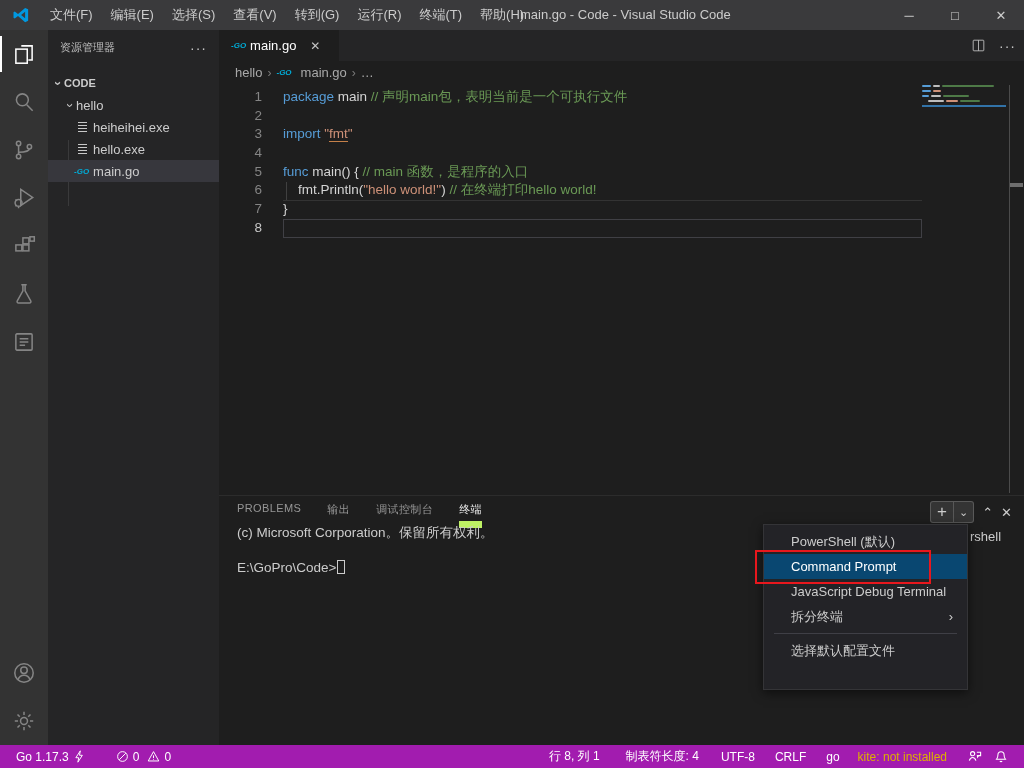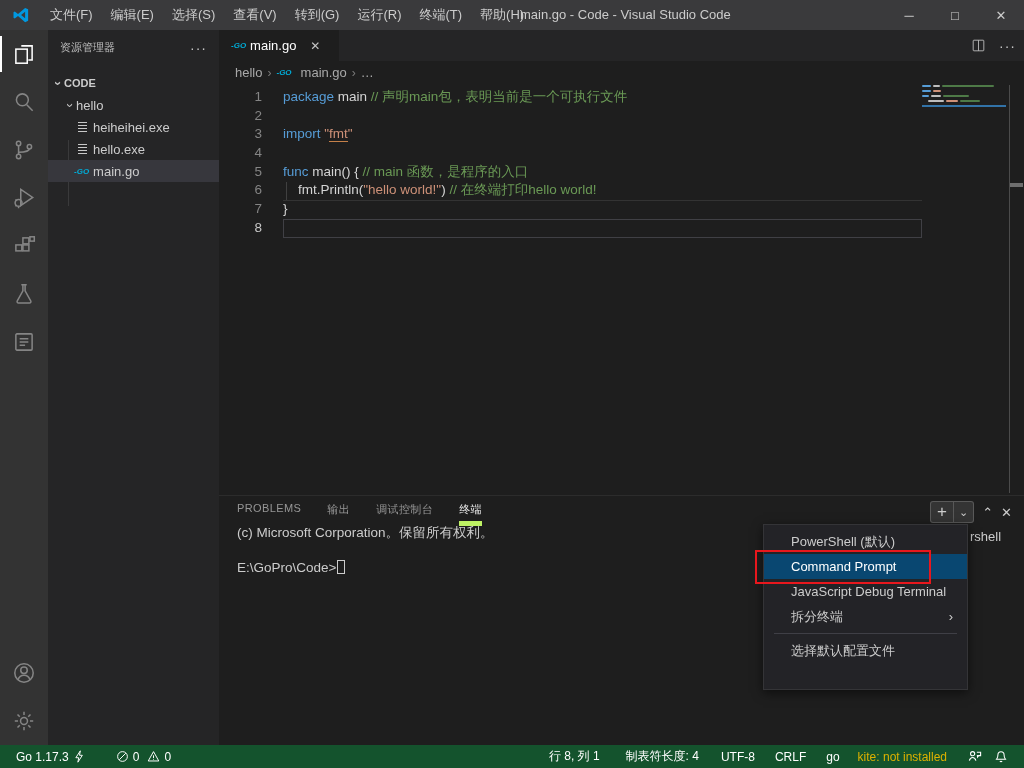--- a/index.html
+++ b/index.html
@@ -63,41 +63,41 @@
   .mm-row{display:flex;gap:2px;margin-bottom:2.6px;height:2px;}
   .mm-seg{height:2px;border-radius:1px;}
   .mm-curline{width:84px;height:2.5px;background:#3273a8;}
   .overview-ruler{position:absolute;right:0;top:1px;width:15px;height:408px;border-left:1px solid #4b4b4b;}
   .ov-cursor{position:absolute;right:1px;top:98px;width:13px;height:4px;background:#6e6e6e;}
 
   
   .panel{position:absolute;left:0;top:465px;width:100%;height:250px;background:#1e1e1e;border-top:1px solid rgba(128,128,128,.15);}
   .panel-tabs{position:absolute;left:18px;top:6px;display:flex;gap:26px;font-size:11px;color:#969696;}
   .panel-tab{padding-bottom:4px;letter-spacing:.4px;}
-  .panel-tab.active{color:#e7e7e7;border-bottom:5px solid #bef264;}
+  .panel-tab.active{color:#e7e7e7;border-bottom:7px solid #bef264;}
   .panel-actions{position:absolute;right:12px;top:5px;display:flex;align-items:center;gap:8px;color:#cccccc;}
   .split-btn{display:flex;align-items:center;background:rgba(255,255,255,.10);border:1px solid rgba(255,255,255,.18);border-radius:3px;height:22px;}
   .split-btn .plus{font-size:17px;padding:0 6px;line-height:20px;}
   .split-btn .dd{font-size:11px;padding:0 5px;border-left:1px solid rgba(255,255,255,.18);line-height:20px;}
   .pa-ico{font-size:13px;}
   .term{position:absolute;left:18px;top:28px;font-family:"DejaVu Sans Mono",monospace;font-size:13.5px;color:#cccccc;}
   .term-line{height:17.3px;line-height:17.3px;white-space:pre;}
   .ovl{border-top:1px solid #e7e7e7;}
   .cursor-box{display:inline-block;width:8px;height:14px;border:1px solid #cccccc;vertical-align:-2px;margin-left:1px;}
   .term-frag{position:absolute;left:751px;top:33px;font-size:13px;color:#cccccc;}
 
   .ctx-menu{position:absolute;left:544px;top:28px;width:205px;height:166px;background:#232327;border:1px solid rgba(255,255,255,.08);box-shadow:0 3px 10px rgba(0,0,0,.55);padding-top:4px;z-index:5;}
   .ctx-item{height:25px;line-height:25px;padding-left:27px;font-size:13px;color:#cccccc;position:relative;}
   .ctx-item.selected{background:#094771;color:#ffffff;}
   .ctx-item .sub{position:absolute;right:14px;color:#cccccc;font-size:13px;}
   .ctx-divider{height:1px;background:#3f3f46;margin:4px 10px;}
   .red-box{position:absolute;left:536px;top:54px;width:176px;height:34px;border:2px solid #e8171d;z-index:9;pointer-events:none;}
 
   
-  .statusbar{position:absolute;left:0;top:745px;width:1024px;height:23px;background:#14532d;color:#ffffff;font-size:12px;display:flex;align-items:center;padding:0 10px;}
+  .statusbar{position:absolute;left:0;top:745px;width:1024px;height:23px;background:#a21caf;color:#ffffff;font-size:12px;display:flex;align-items:center;padding:0 10px;}
   .st-item{display:flex;align-items:center;gap:4px;padding:0 6px;white-space:nowrap;}
   .st-right{margin-left:auto;display:flex;align-items:center;}
   .st-item svg{stroke:#ffffff;fill:none;stroke-width:1.2;width:13px;height:13px;}
   .kite{color:#ddb100;}
 </style>
 </head>
 <body>
 
 <div id="window">
 

